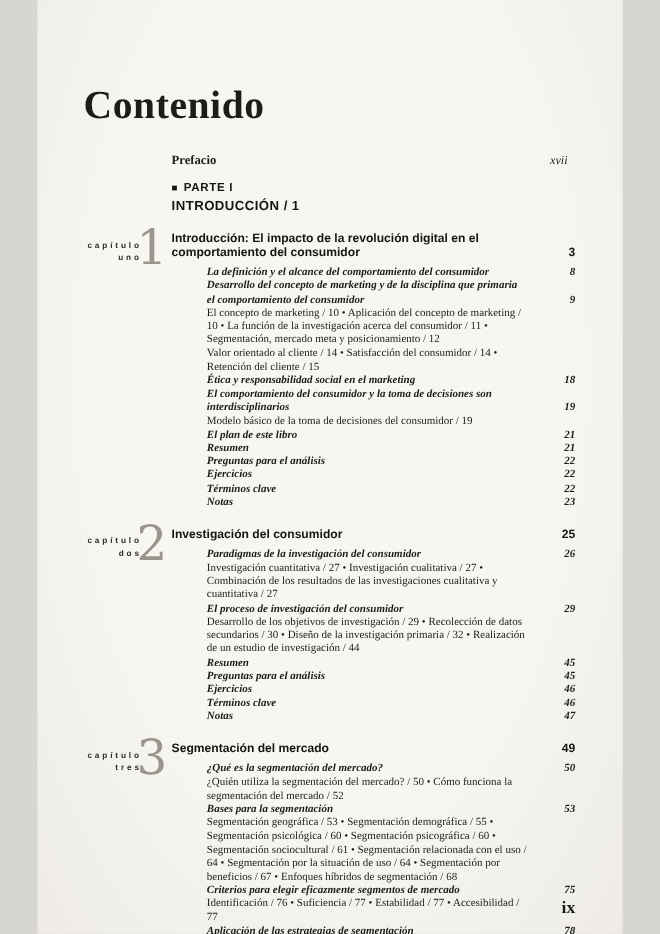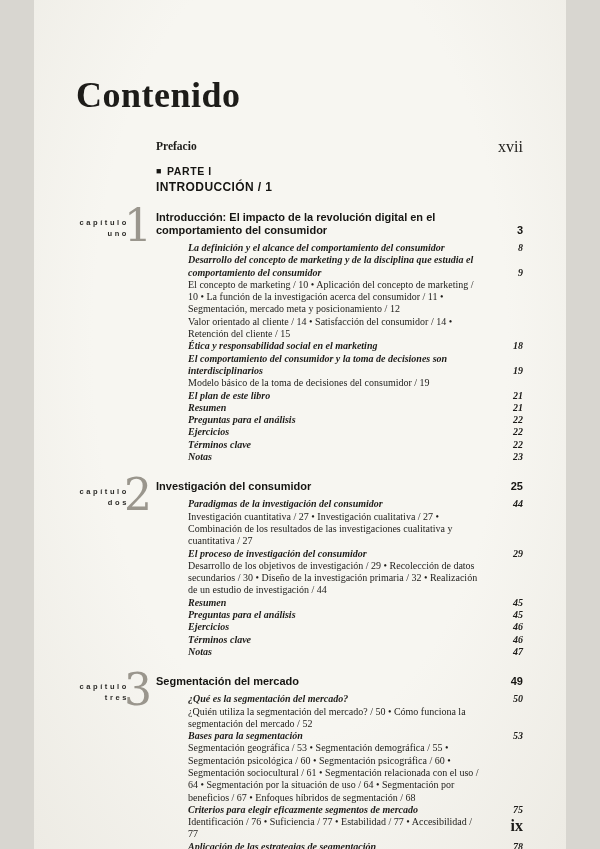--- a/index.html
+++ b/index.html
@@ -17,21 +17,21 @@
     position:absolute;left:42px;top:50px;
     font-family:"Liberation Serif",serif;
     font-size:36px;font-weight:700;letter-spacing:.5px;
   }
   .column{
     position:absolute;left:122px;right:43px;top:140px;
   }
   
   .front{display:flex;align-items:flex-end;margin-bottom:12px;font-size:11.5px;line-height:13px;}
   .front .fm-label{flex:1;font-weight:700;padding-right:14px;}
-  .front .fm-page{flex:none;min-width:30px;text-align:right;font-weight:400;font-size:16px;}
+  .front .fm-page{flex:none;min-width:30px;text-align:center;font-weight:400;font-size:11px;font-style:italic;}
   
   .part{font-family:"Liberation Sans","DejaVu Sans",sans-serif;font-weight:700;margin-bottom:10px;color:#161512;}
   .part .kicker{font-size:10.5px;line-height:12px;letter-spacing:.6px;display:flex;align-items:center;}
   .part .kicker .sq{font-size:9px;margin-right:5px;line-height:12px;}
   .part .ptitle{font-size:12px;line-height:14px;margin-top:3px;letter-spacing:.4px;}
   
   .chapter{position:relative;margin-top:17px;}
   .ch-gutter{position:absolute;left:-84px;top:-3px;width:80px;display:flex;justify-content:flex-end;align-items:center;}
   .ch-label{
     font-family:"Liberation Sans","DejaVu Sans",sans-serif;
@@ -94,21 +94,21 @@
           <div class="ch-head">
             <div class="ch-title">Introducción: El impacto de la revolución digital en el comportamiento del consumidor</div>
             <div class="ch-page">3</div>
           </div>
           <div class="ch-entries">
             <div class="entry kind-section">
               <div class="txt">La definición y el alcance del comportamiento del consumidor</div>
               <div class="pg">8</div>
             </div>
             <div class="entry kind-section">
-              <div class="txt">Desarrollo del concepto de marketing y de la disciplina que estudia el comportamiento del consumidor</div>
+              <div class="txt">Desarrollo del concepto de marketing y de la disciplina que primaria el comportamiento del consumidor</div>
               <div class="pg">9</div>
             </div>
             <div class="entry kind-topics">
               <div class="txt">El concepto de marketing / 10 • Aplicación del concepto de marketing / 10 • La función de la investigación acerca del consumidor / 11 • Segmentación, mercado meta y posicionamiento / 12</div>
               <div class="pg"></div>
             </div>
             <div class="entry kind-topics">
               <div class="txt">Valor orientado al cliente / 14 • Satisfacción del consumidor / 14 • Retención del cliente / 15</div>
               <div class="pg"></div>
             </div>
@@ -158,21 +158,21 @@
             </div>
             <div class="ch-numeral">2</div>
           </div>
           <div class="ch-head">
             <div class="ch-title">Investigación del consumidor</div>
             <div class="ch-page">25</div>
           </div>
           <div class="ch-entries">
             <div class="entry kind-section">
               <div class="txt">Paradigmas de la investigación del consumidor</div>
-              <div class="pg">44</div>
+              <div class="pg">26</div>
             </div>
             <div class="entry kind-topics">
               <div class="txt">Investigación cuantitativa / 27 • Investigación cualitativa / 27 • Combinación de los resultados de las investigaciones cualitativa y cuantitativa / 27</div>
               <div class="pg"></div>
             </div>
             <div class="entry kind-section">
               <div class="txt">El proceso de investigación del consumidor</div>
               <div class="pg">29</div>
             </div>
             <div class="entry kind-topics">

